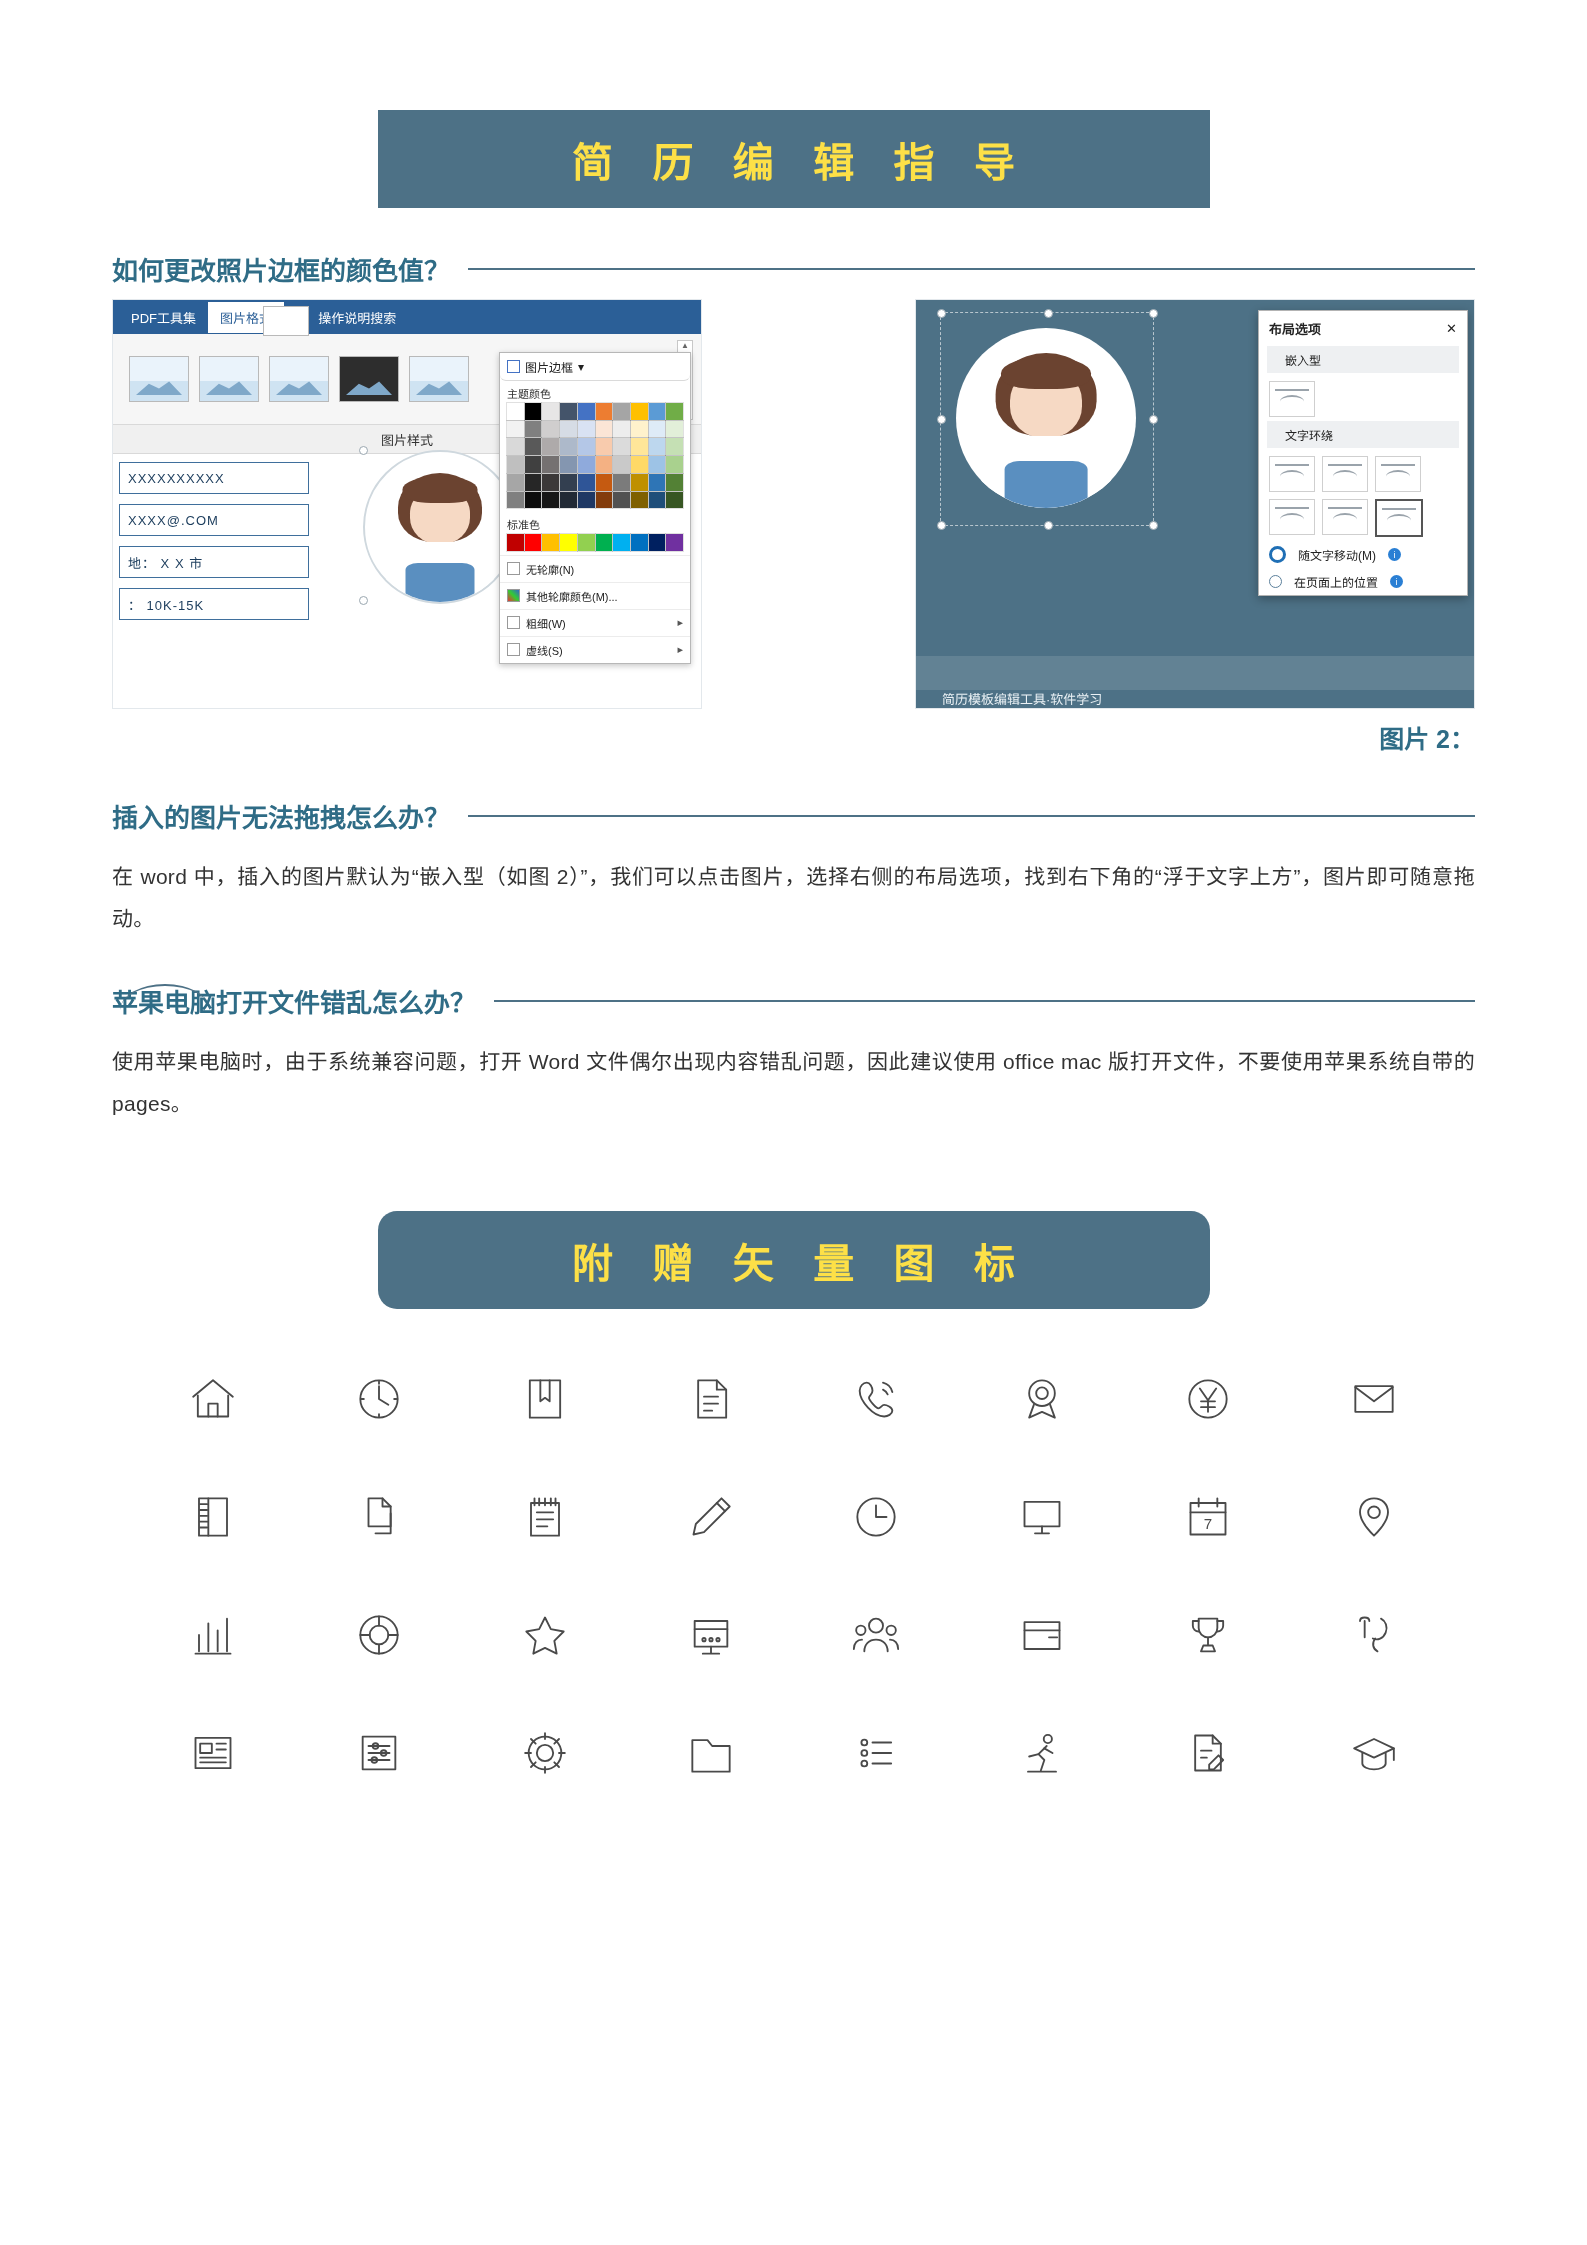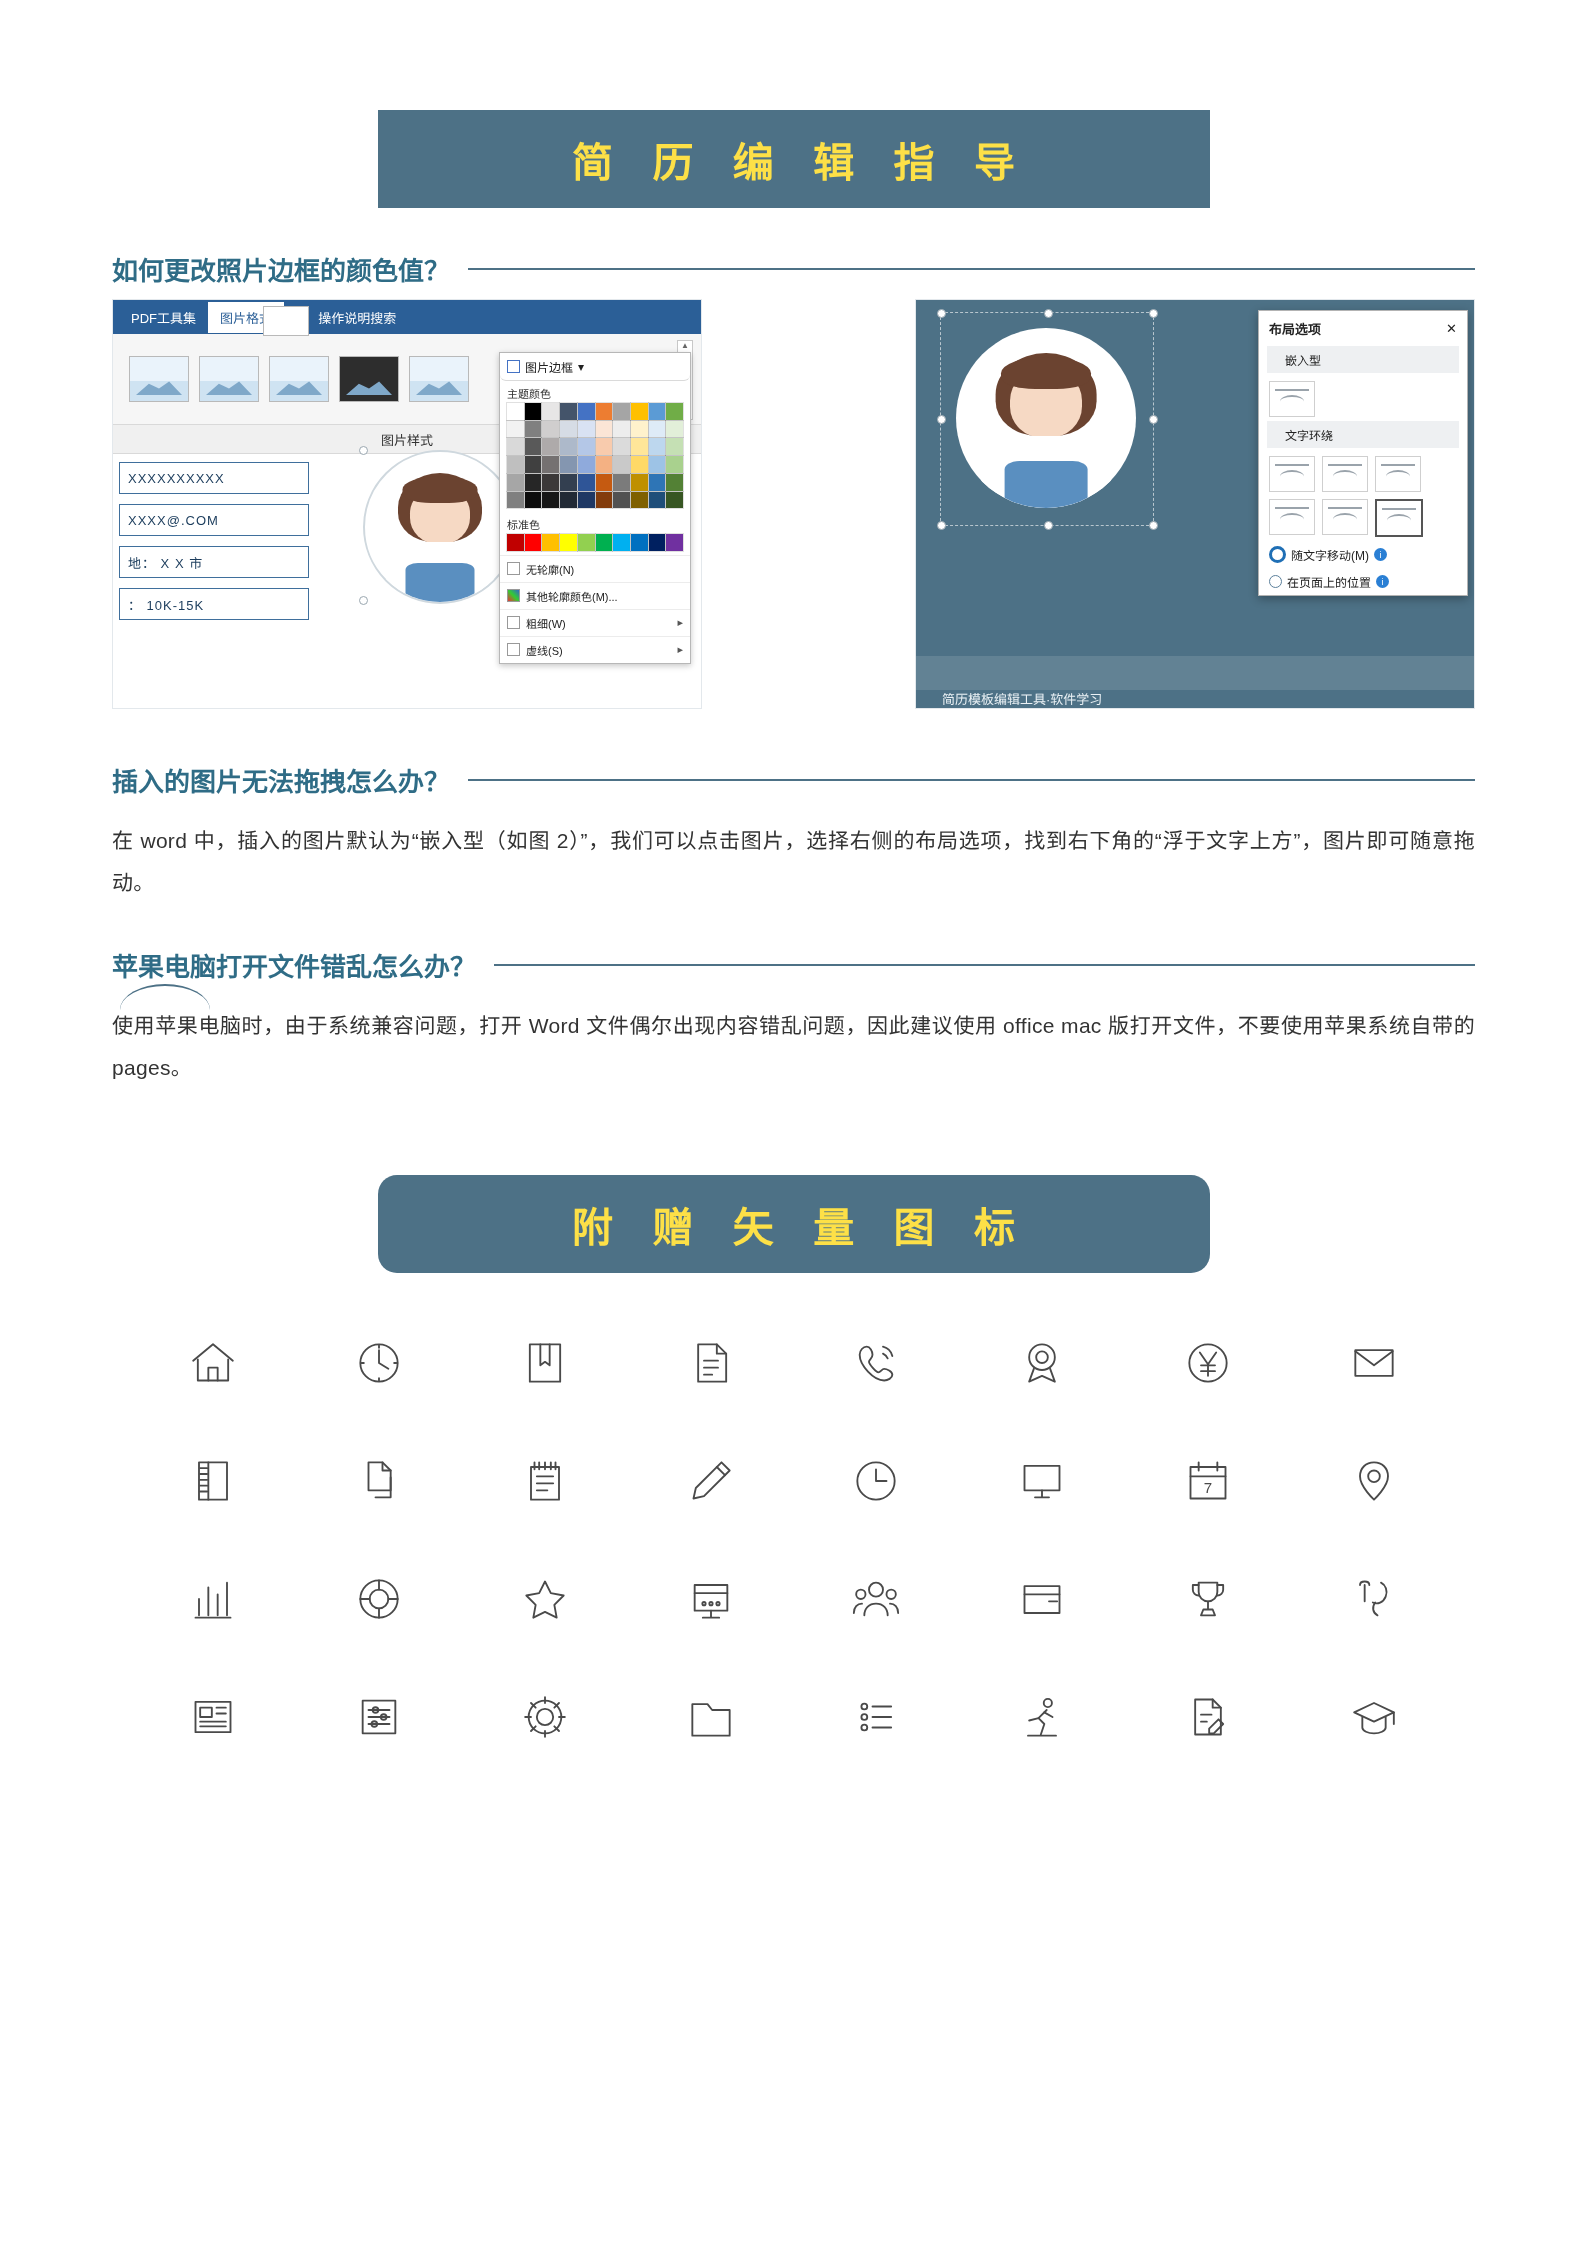--- a/index.html
+++ b/index.html
@@ -317,21 +317,21 @@
     content: "";
     position: absolute; left: 5px; right: 5px; top: 7px;
     height: 2px; background: #9aa3ab;
   }
   .wrap-cell::after {
     content: "";
     position: absolute; left: 10px; right: 10px; bottom: 8px;
     height: 11px; border-top: 2px solid #9aa3ab; border-radius: 60% 60% 0 0;
   }
   .lp-radio {
-    display: flex; align-items: center; gap: 5px;
+    display: flex; align-items: center; gap: 12px;
     padding: 5px 10px;
     font-size: 12px;
   }
   .radio {
     width: 11px; height: 11px; border-radius: 50%;
     border: 1px solid #5b7f9b; background: #fff; flex: none;
   }
   .radio.on { border: 3px solid #1f6fb5; }
   .info-i {
     width: 13px; height: 13px; border-radius: 50%;
@@ -591,20 +591,21 @@
           <span class="radio"></span>
           <span>在页面上的位置</span>
           <span class="info-i">i</span>
         </div>
       </div>
     </div>
   </div>
 
   <div class="curly"></div>
 
+  <div class="fig-label right">图片 2：</div>
 
   <div class="section-head">
     <div class="title">插入的图片无法拖拽怎么办？</div>
     <div class="rule"></div>
   </div>
   <div class="para">在 word 中，插入的图片默认为“嵌入型（如图 2）”，我们可以点击图片，选择右侧的布局选项，找到右下角的“浮于文字上方”，图片即可随意拖动。</div>
 
   <div class="section-head">
     <div class="title">苹果电脑打开文件错乱怎么办？</div>
     <div class="rule"></div>

